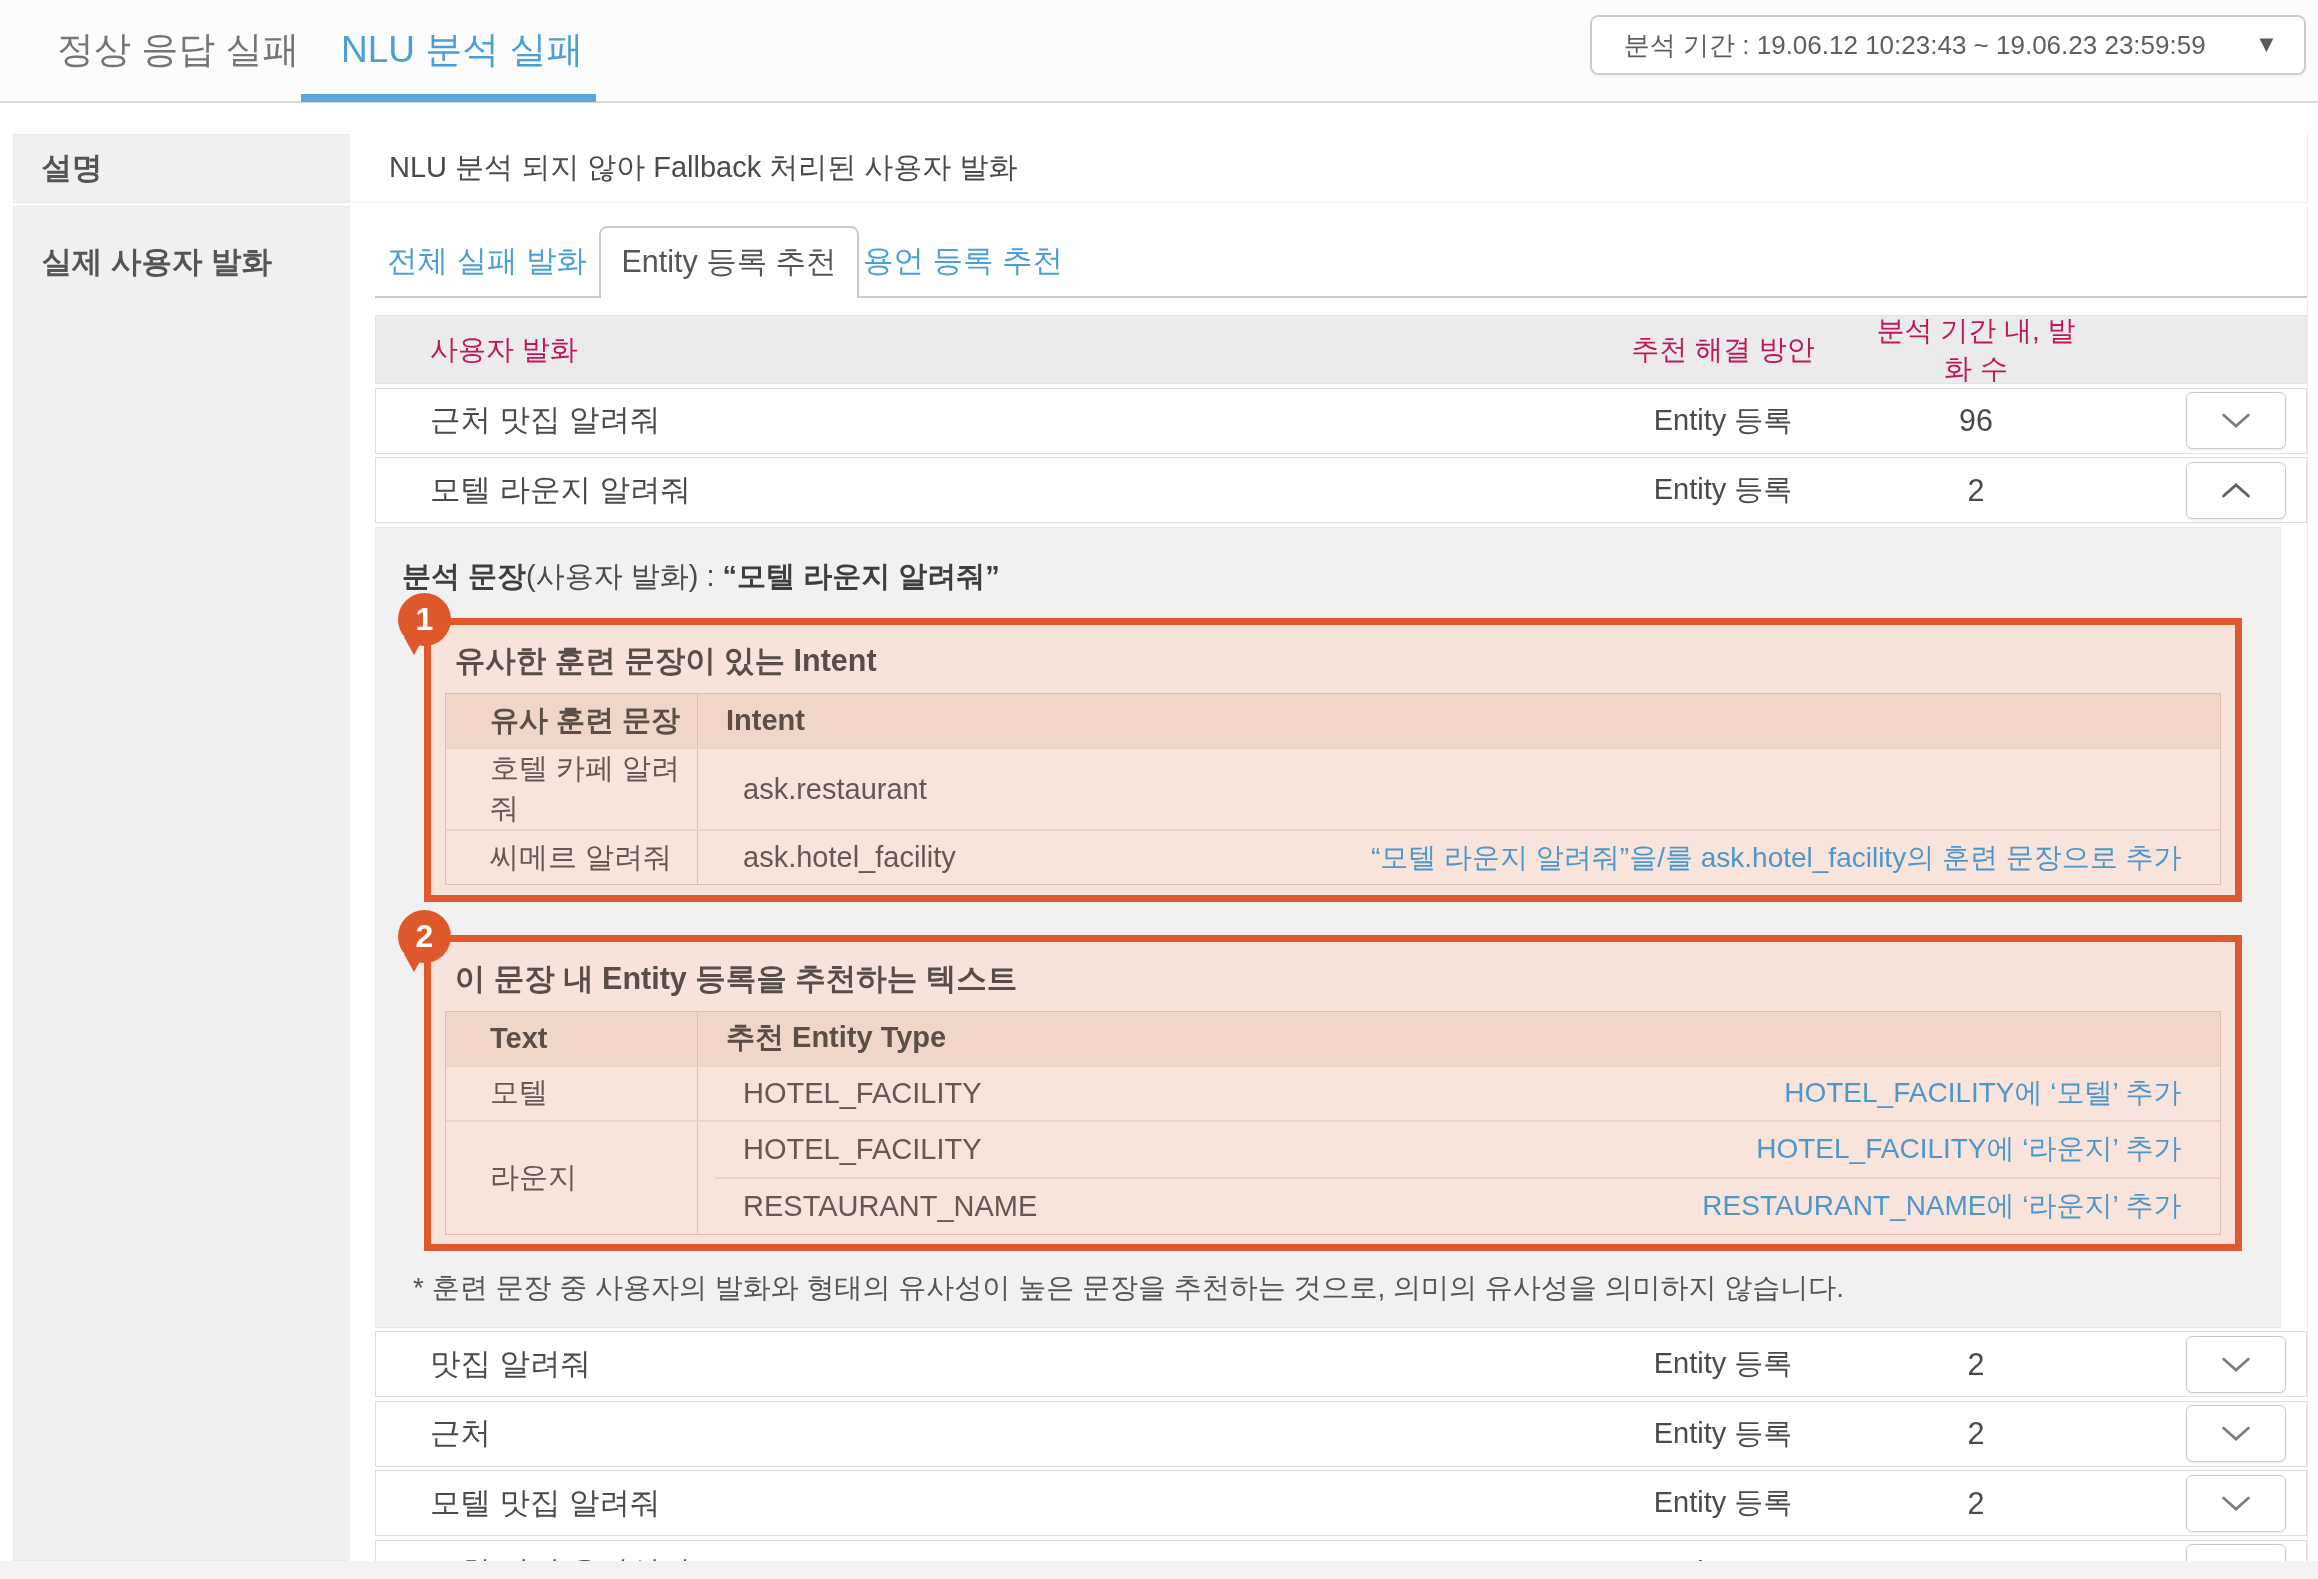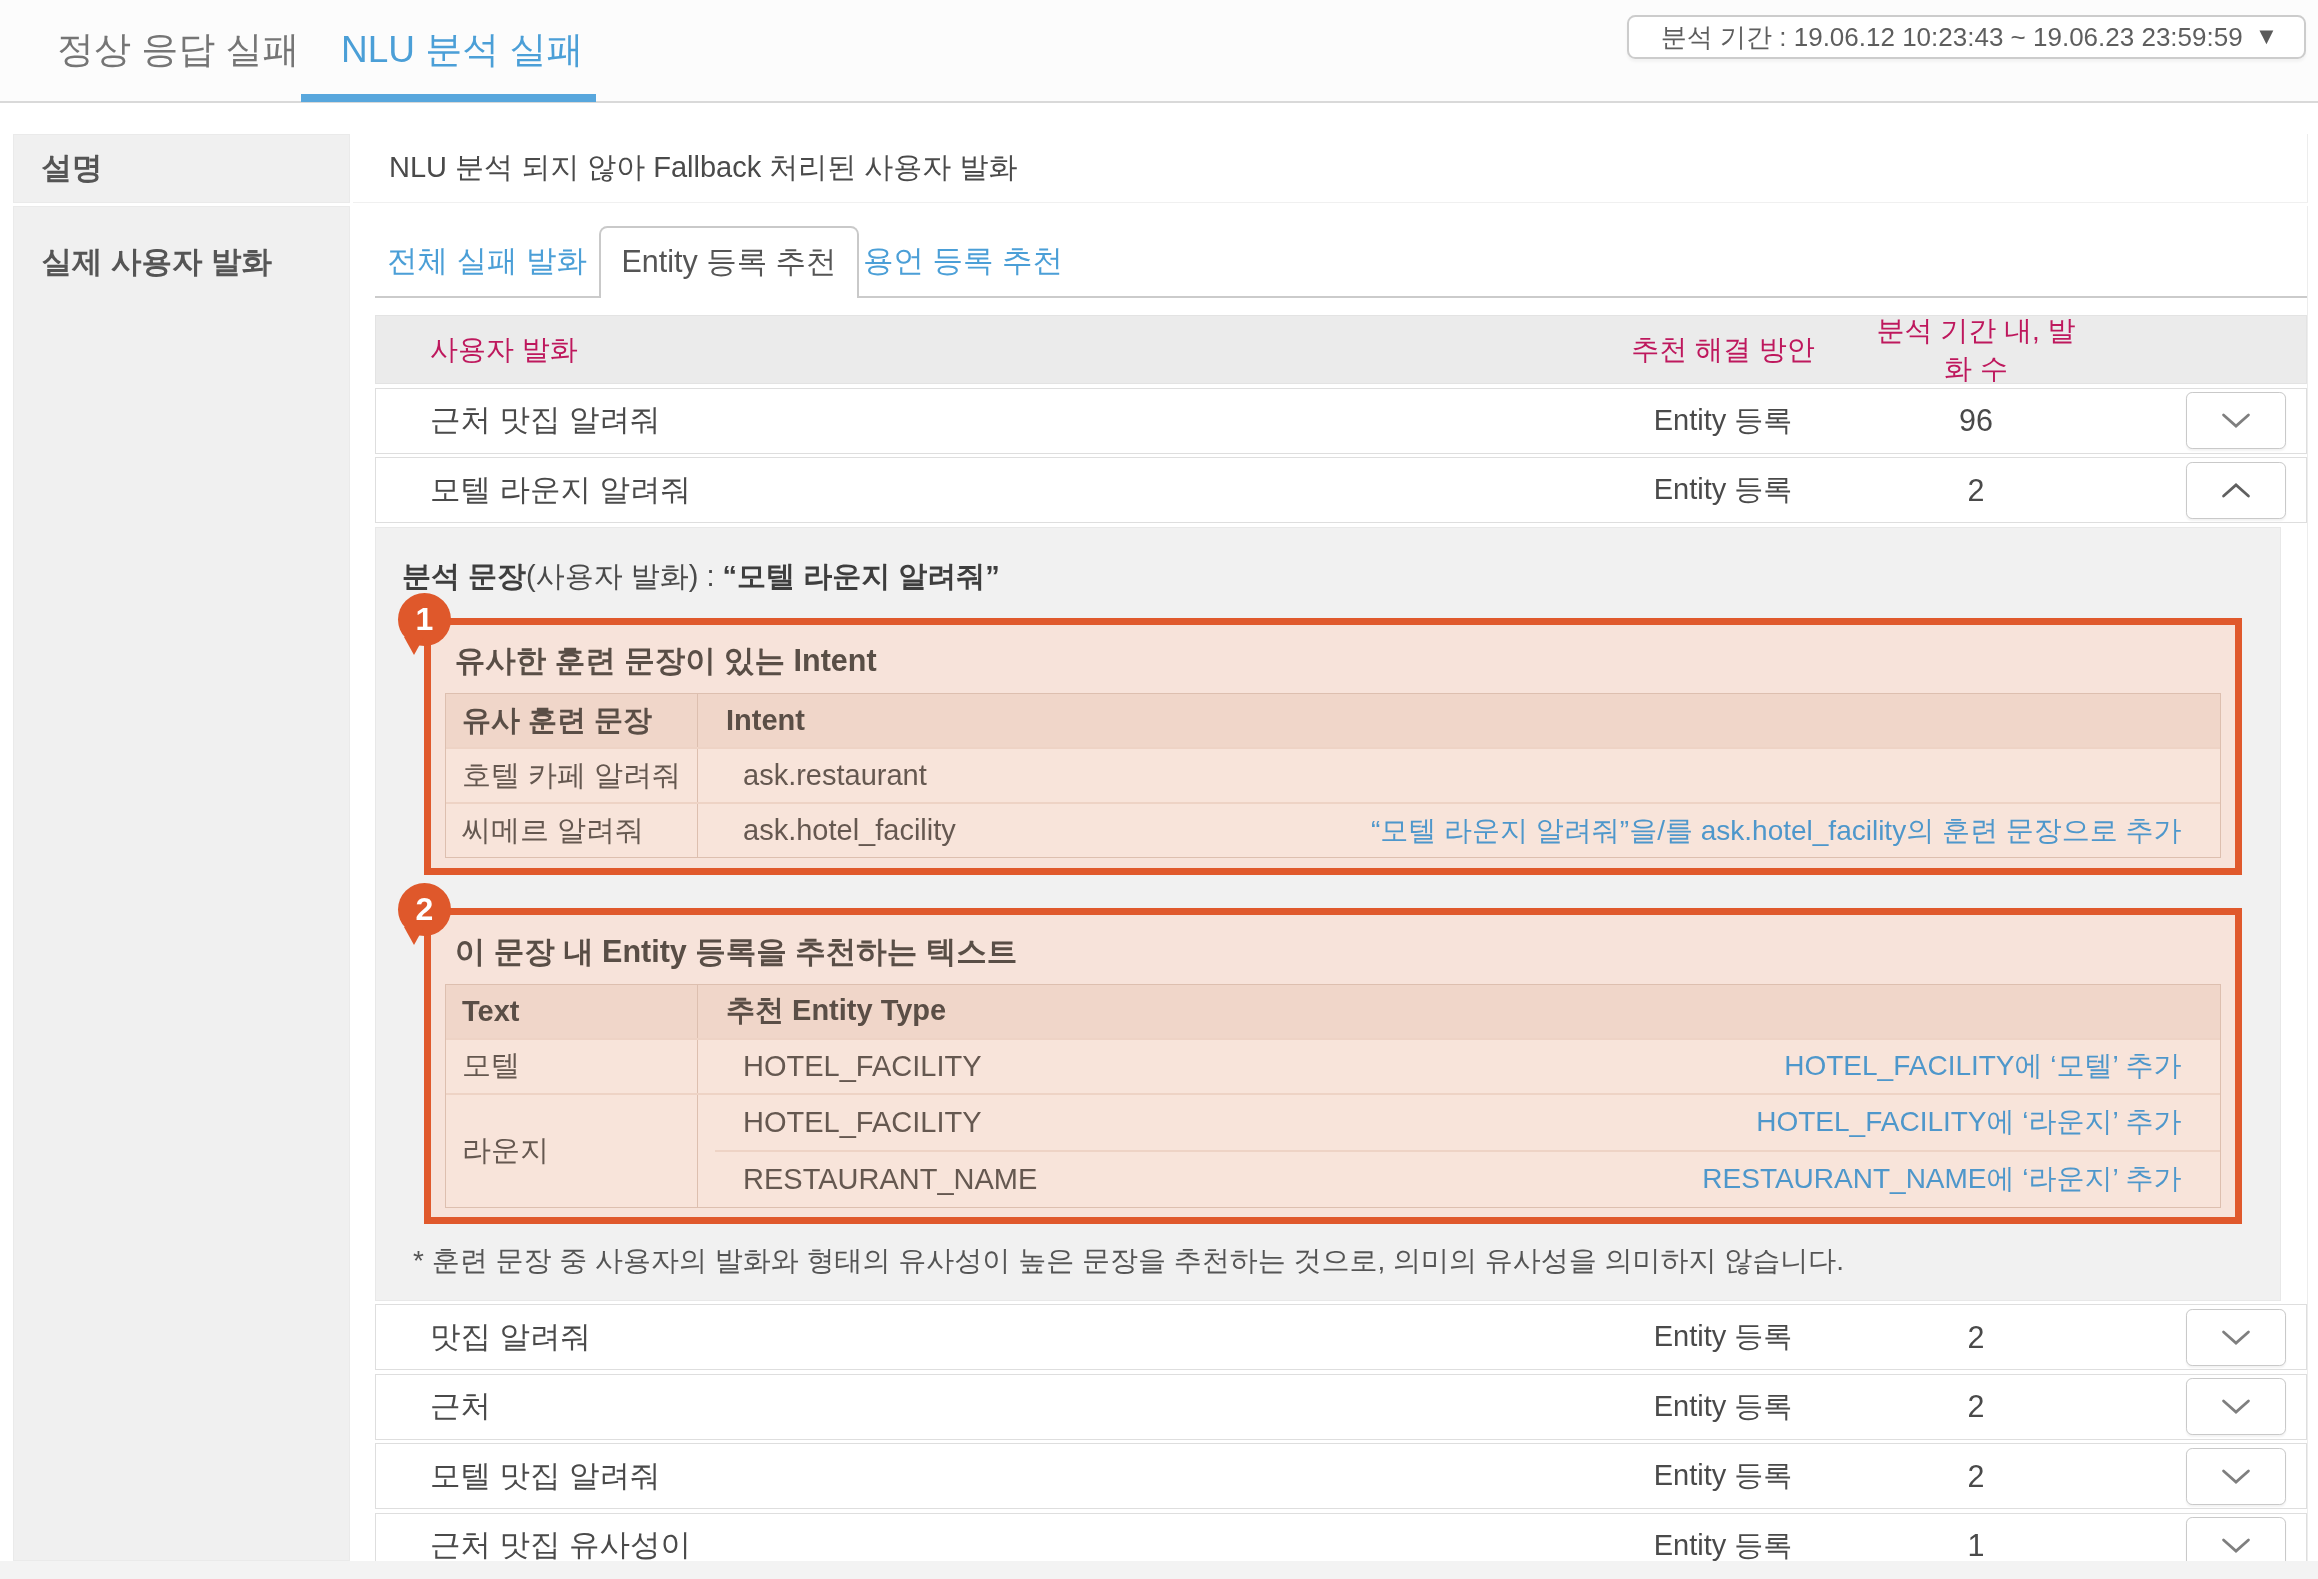--- a/index.html
+++ b/index.html
@@ -12,23 +12,23 @@
   .page-white{position:absolute;left:0;top:0;width:2319px;height:1561px;background:#ffffff;}
 
   
   .topbar{position:absolute;left:0;top:0;width:2319px;height:103px;background:#fcfcfc;box-sizing:border-box;border-bottom:2.1px solid #d9d9d9;}
   .toptab{position:absolute;top:0;height:100px;display:flex;align-items:center;font-size:37px;cursor:pointer;}
   .toptab.t1{left:57px;color:#757575;}
   .toptab.t2{left:341px;color:#4b9fd7;}
   .top-underline{position:absolute;left:301px;top:94px;width:295px;height:8.3px;background:#58a7dd;}
 
   .datebox{
-    position:absolute;top:15.2px;right:13px;height:44px;box-sizing:border-box;
+    position:absolute;top:15.2px;right:13px;height:60px;box-sizing:border-box;
     border:2.1px solid #cccccc;border-radius:8.3px;background:#ffffff;
-    display:flex;align-items:center;gap:12px;padding:0 26px 0 32px;
+    display:flex;align-items:center;gap:49px;padding:0 26px 0 32px;
     font-size:26px;color:#5e5e5e;cursor:pointer;box-shadow:0 2.1px 2.8px rgba(0,0,0,0.04);
   }
   .caret{font-size:23.6px;color:#5a5a5a;line-height:1;}
 
   
   .container{position:absolute;left:12.5px;top:134px;width:2295px;height:1427px;}
   .desc-row{display:flex;height:69px;margin-bottom:2.8px;}
   .label-cell{
     box-sizing:border-box;width:337px;background:#f0f0f0;border:1.4px solid #eaeaea;
     color:#555555;font-size:30.5px;font-weight:bold;flex-shrink:0;
@@ -88,21 +88,21 @@
     background:#df582b;color:#ffffff;font-size:32px;font-weight:bold;
     display:flex;align-items:center;justify-content:center;z-index:3;
   }
   .badge::after{
     content:'';position:absolute;left:6.2px;top:44px;width:0;height:0;
     border:10.4px solid transparent;border-top:18px solid #df582b;
   }
   .itable{margin-top:11px;border:1.4px solid #ddbfaf;}
   .ithead{display:flex;background:#f0d6c9;height:53px;font-size:29px;font-weight:bold;color:#5a4e46;}
   .icol1{
-    box-sizing:border-box;width:252px;padding-left:16px;flex-shrink:0;align-self:stretch;
+    box-sizing:border-box;width:252px;padding-left:44px;flex-shrink:0;align-self:stretch;
     display:flex;align-items:center;border-right:1.4px solid #ddbfaf;
   }
   .icol2{flex:1;display:flex;align-items:center;justify-content:space-between;padding:0 38px 0 28px;}
   .itrow{display:flex;background:#f8e4da;border-top:2.1px solid #eed3c5;min-height:53px;font-size:29px;color:#655850;gap:17px;}
   .alink{font-size:28px;color:#4e97cb;cursor:pointer;white-space:nowrap;}
   .subcol{flex:1;display:flex;flex-direction:column;}
   .subrow{height:55px;display:flex;align-items:center;justify-content:space-between;padding:0 38px 0 28px;}
   .subrow + .subrow{border-top:2.1px solid #eed3c5;}
   .footnote{margin:18px 0 0 11px;font-size:28px;color:#555555;}
 </style>

